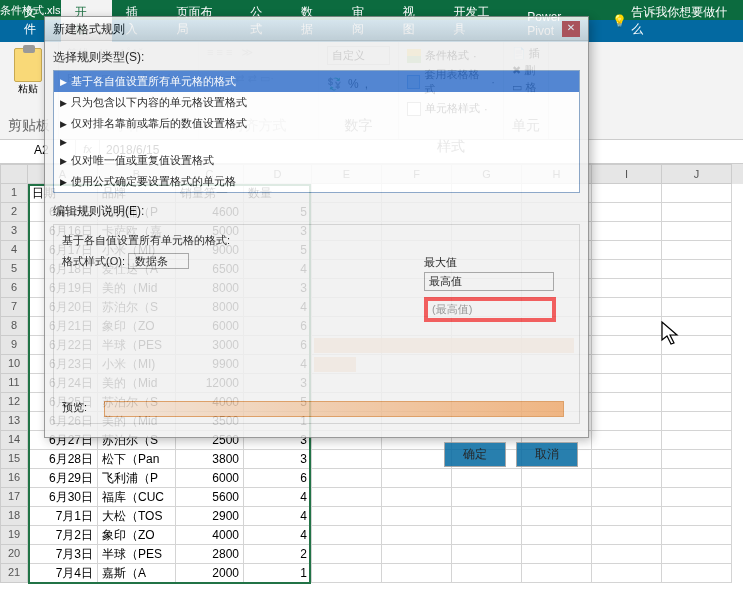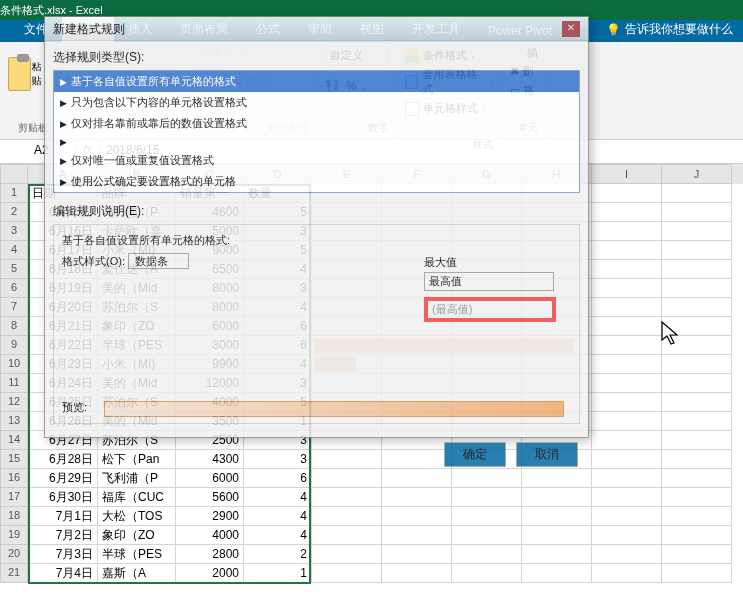--- a/index.html
+++ b/index.html
@@ -7,22 +7,22 @@
 
 .titlebar { height: 20px; background: #0c6b3f; color: #fff; font-size: 11px; display: flex; align-items: center; }
 
 .ribbon-tabs { height: 22px; background: #0369a1; display: flex; align-items: flex-end; padding-left: 10px; }
 .ribbon-tab { color: #fff; font-size: 12px; padding: 4px 14px; cursor: pointer; }
 .ribbon-tab.active { background: #f3f3f3; color: #217346; }
 .tell-me { margin-left: auto; color: #fff; font-size: 12px; padding: 4px 10px; display: flex; align-items: center; gap: 4px; }
 
 .ribbon { height: 98px; background: #f3f3f3; border-bottom: 1px solid #ccc; display: flex; position: relative; }
 .ribbon-group { padding: 4px 8px; border-right: 1px solid #e0e0e0; display: flex; flex-direction: column; justify-content: space-between; }
-.ribbon-group-label { font-size: 10px; color: #666; text-align: right; margin-top: 20px; }
-.paste-btn { width: 40px; height: 60px; display: flex; flex-direction: row; align-items: center; justify-content: center; font-size: 10px; }
+.ribbon-group-label { font-size: 14px; color: #666; text-align: center; margin-top: 20px; }
+.paste-btn { width: 40px; height: 60px; display: flex; flex-direction: column; align-items: center; justify-content: center; font-size: 10px; }
 .clipboard-icon { width: 28px; height: 34px; background: #f9d978; border: 1px solid #c8a952; border-radius: 2px; position: relative; }
 .clipboard-icon::before { content: ""; position: absolute; top: -4px; left: 8px; width: 12px; height: 8px; background: #999; border-radius: 2px; }
 .font-controls { opacity: 0.4; font-size: 11px; color: #666; width: 140px; }
 .align-controls { opacity: 0.4; width: 120px; }
 .num-controls { width: 80px; font-size: 11px; }
 .num-format { border: 1px solid #ccc; padding: 1px 4px; font-size: 11px; }
 .pct-row { display: flex; gap: 6px; margin-top: 6px; font-size: 12px; }
 .styles-group { width: 105px; }
 .style-row { display: flex; align-items: center; gap: 4px; font-size: 11px; padding: 2px 0; }
 .style-icon { width: 14px; height: 14px; display: inline-block; }
@@ -72,20 +72,21 @@
 <div class="titlebar">
   <span>条件格式.xlsx - Excel</span>
 </div>
 
 <div class="ribbon-tabs">
   <div class="ribbon-tab">文件</div>
   <div class="ribbon-tab active">开始</div>
   <div class="ribbon-tab">插入</div>
   <div class="ribbon-tab">页面布局</div>
   <div class="ribbon-tab">公式</div>
+  <div class="ribbon-tab">数据</div>
   <div class="ribbon-tab">审阅</div>
   <div class="ribbon-tab">视图</div>
   <div class="ribbon-tab">开发工具</div>
   <div class="ribbon-tab">Power Pivot</div>
   <div class="tell-me">
     <span>💡</span>
     <span>告诉我你想要做什么</span>
   </div>
 </div>
 
@@ -342,21 +343,21 @@
         <div class="cell cF"></div>
         <div class="cell cG"></div>
         <div class="cell cH"></div>
         <div class="cell cI"></div>
         <div class="cell cJ"></div>
       </div>
       <div class="row">
         <div class="row-hdr">15</div>
         <div class="cell cA num">6月28日</div>
         <div class="cell cB">松下（Pan</div>
-        <div class="cell cC num">4300</div>
+        <div class="cell cC num">3800</div>
         <div class="cell cD num">3</div>
         <div class="cell cE"></div>
         <div class="cell cF"></div>
         <div class="cell cG"></div>
         <div class="cell cH"></div>
         <div class="cell cI"></div>
         <div class="cell cJ"></div>
       </div>
       <div class="row">
         <div class="row-hdr">16</div>

